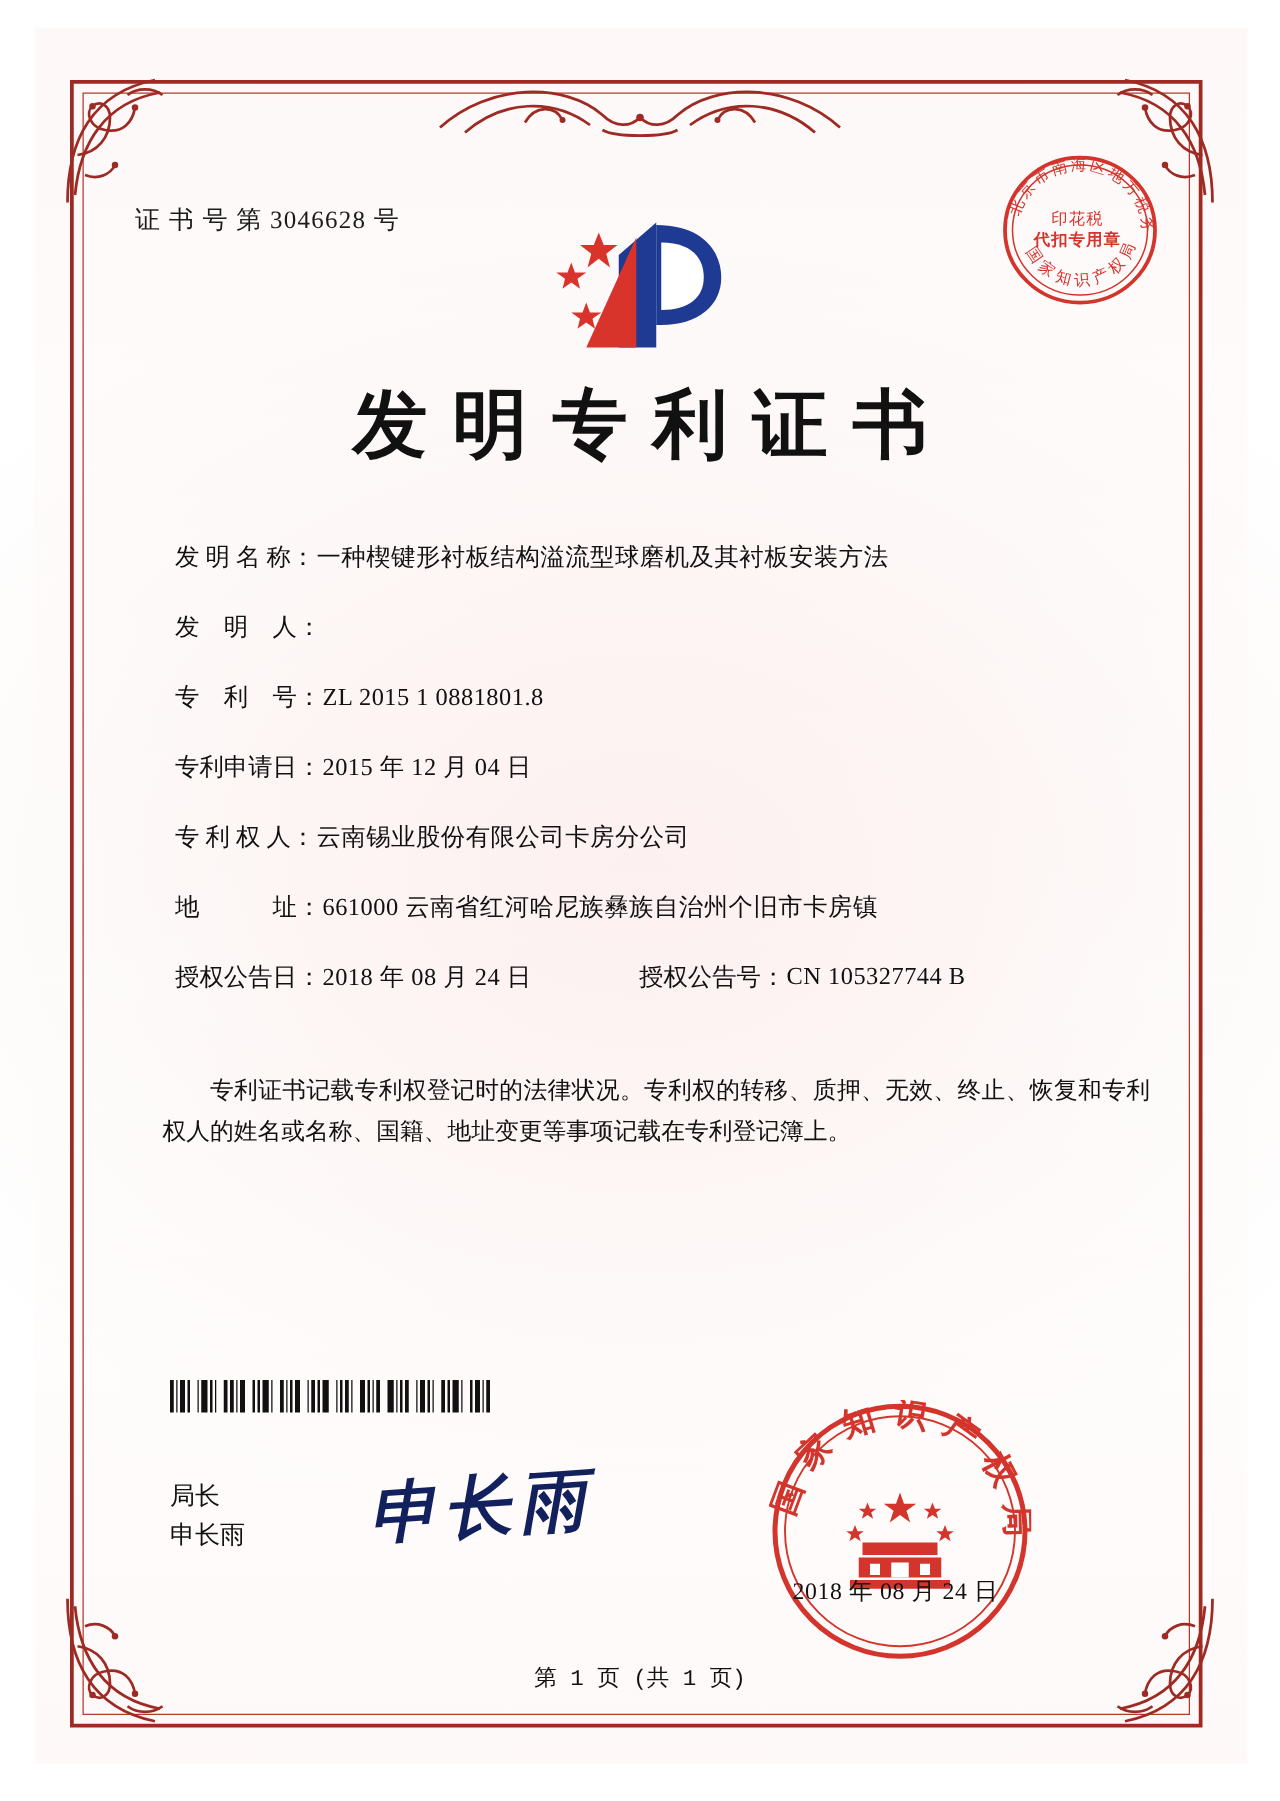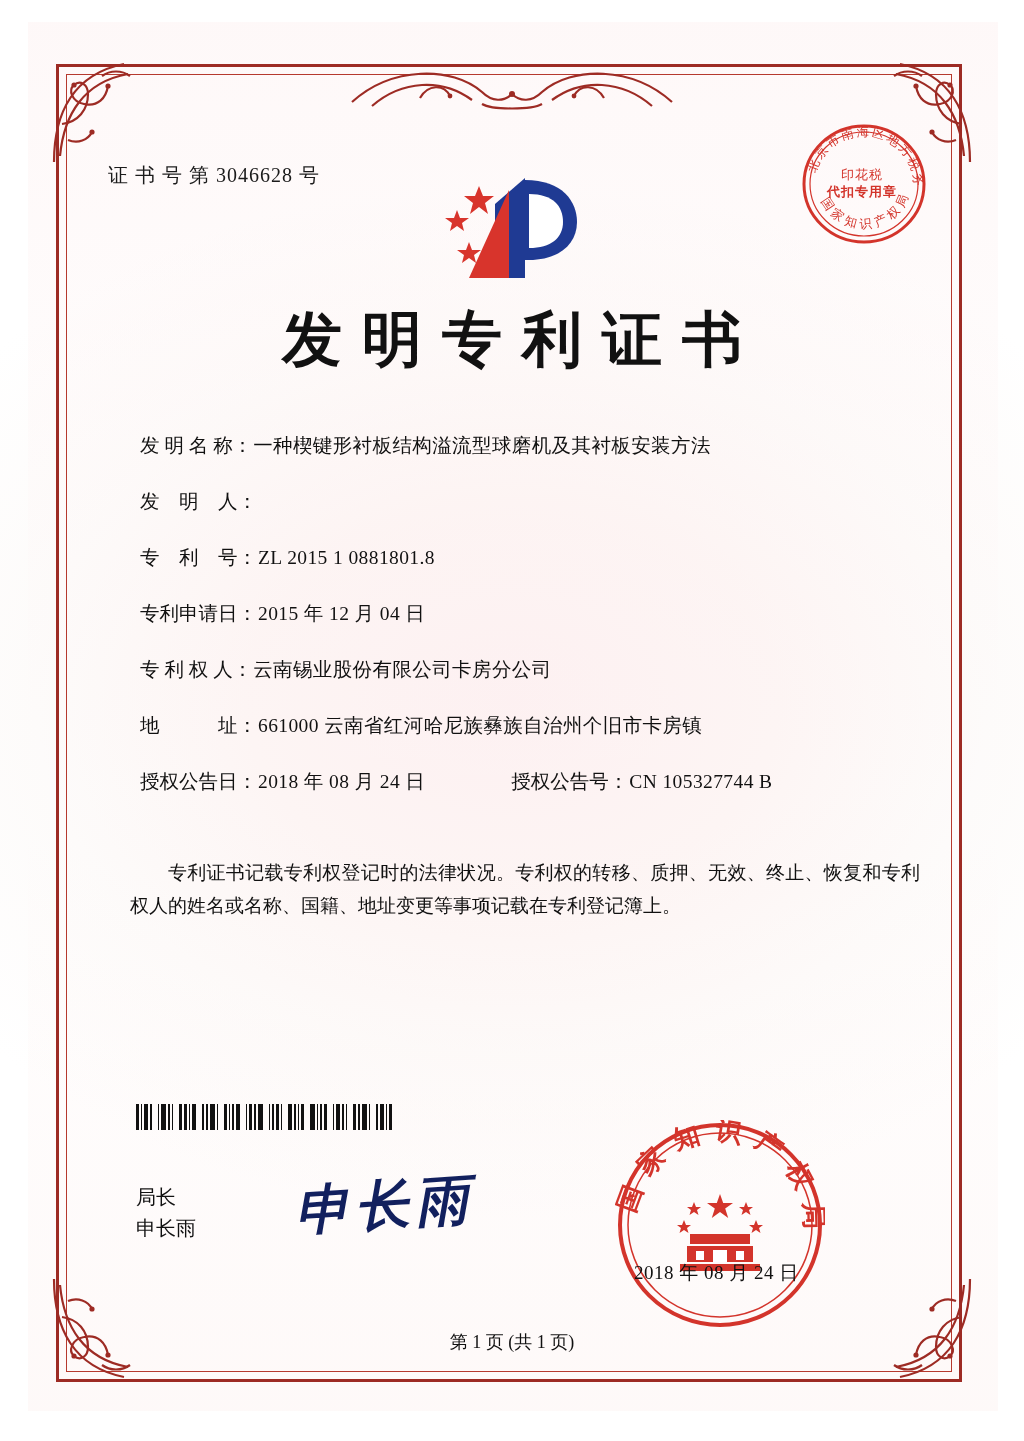--- a/index.html
+++ b/index.html
@@ -187,21 +187,21 @@
     letter-spacing: 0.5px;
   }
 
   
   .footer {
     position: absolute;
     left: 0; right: 0; top: 1330px;
     text-align: center;
     font-size: 18px;
     color: #111;
-    font-family: Liberation Serif, serif;
+    font-family: Liberation Mono, monospace;
   }
 
   .noselect { user-select: none; }
 </style>
 </head>
 <body>
 
 <div class="page">
   <div class="paper-tint"></div>
 

